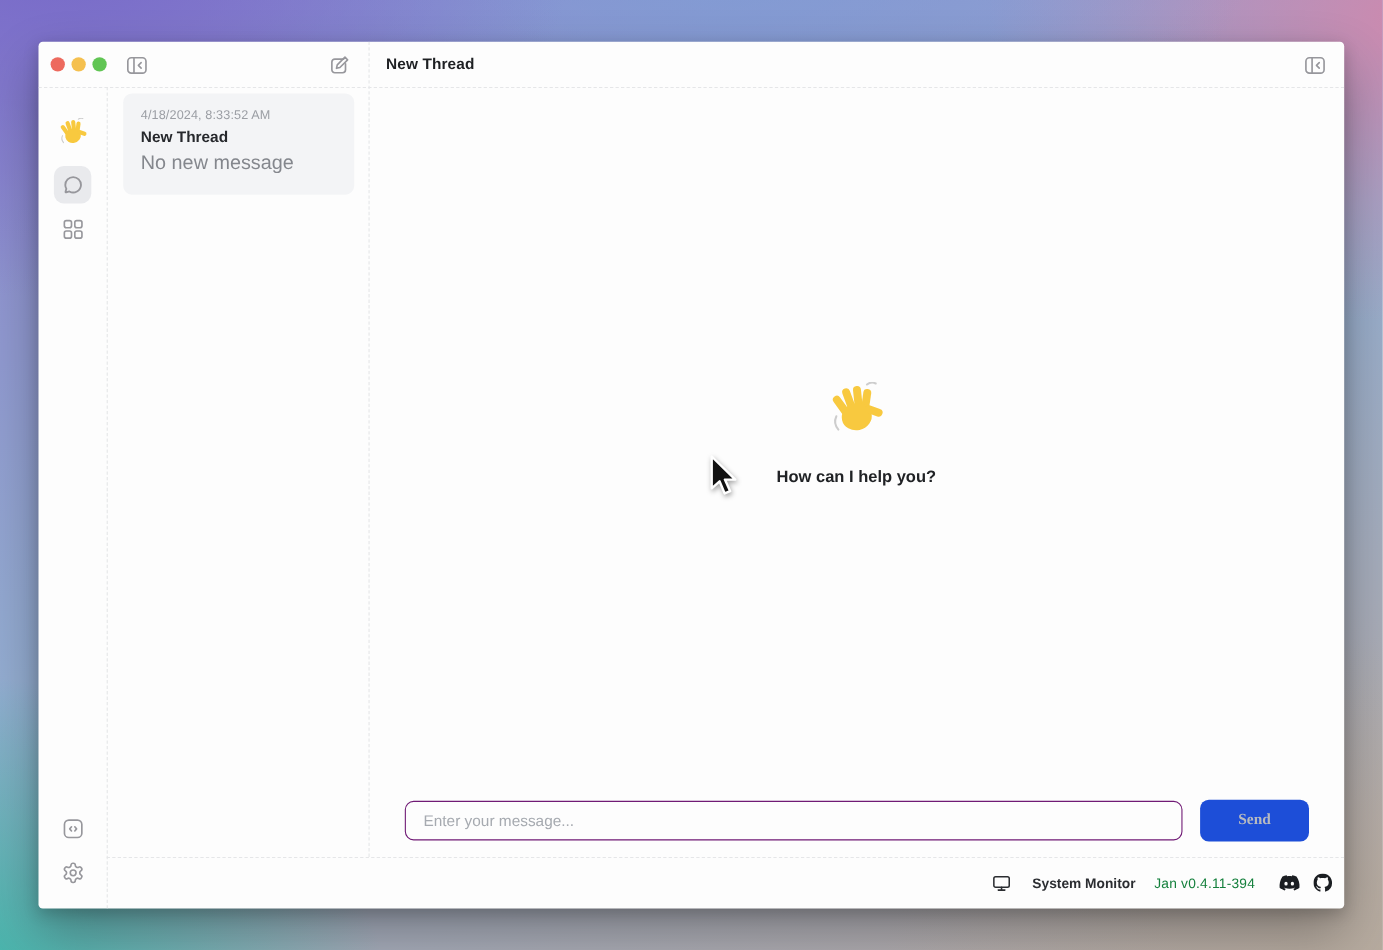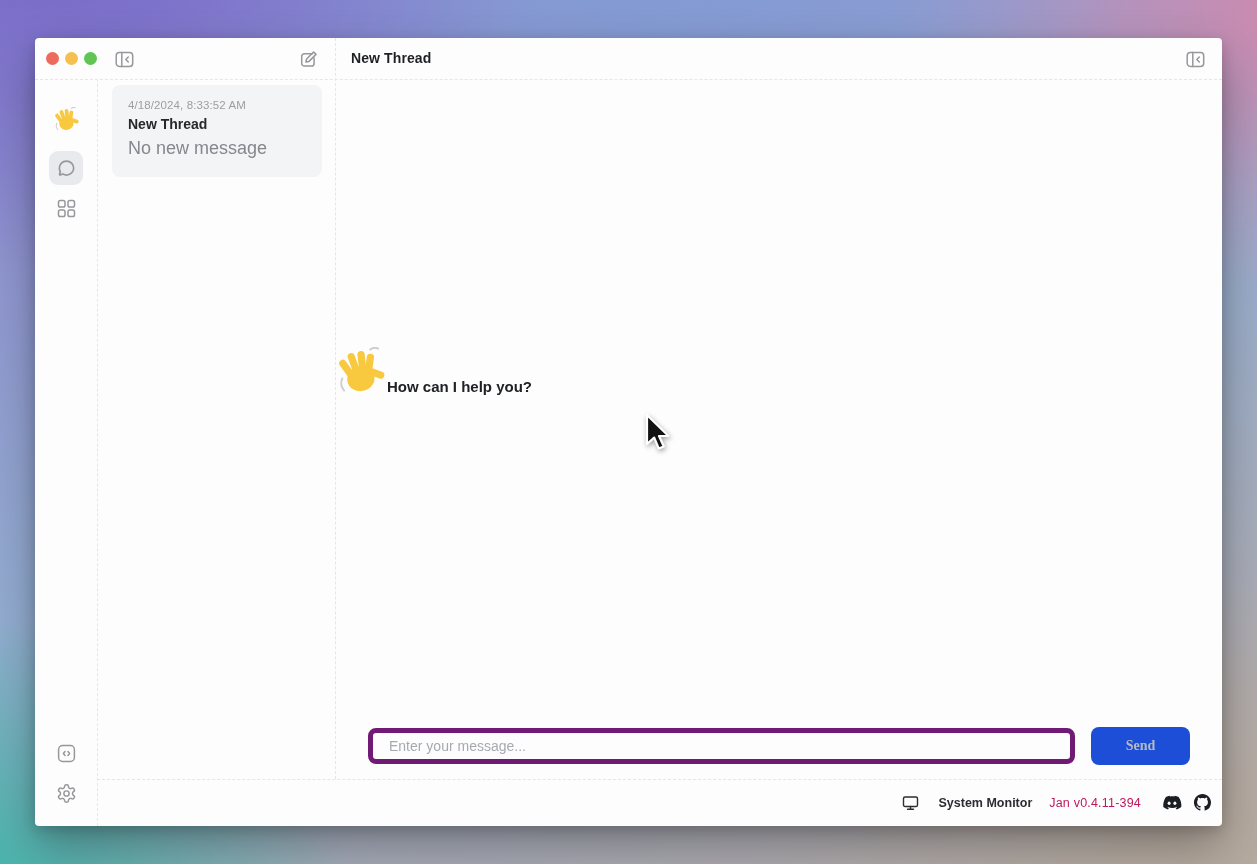--- a/index.html
+++ b/index.html
@@ -59,40 +59,40 @@
   .thread-panel { position:absolute; left:62px; top:28px; width:238px; height:700px;text-decoration:underline; }
   .thread-card { position:absolute; left:15px; top:19px; width:210px; height:92px;
                  background:#f3f4f6; border-radius:8px; padding:14px 16px 0; cursor:pointer; }
   .t-time  { font-size:11.5px; color:#9b9ea4; letter-spacing:.1px; }
   .t-title { font-size:14px; font-weight:700; color:#26282c; margin-top:5px; }
   .t-sub   { font-size:18px; color:#84878d; margin-top:6px; }
 
   
   .main { position:absolute; left:300px; top:41px; right:0; height:700px; }
   .center-block { position:absolute; left:0; right:0; top:268px;
-                  display:flex; flex-direction:row; align-items:center; }
+                  display:flex; flex-direction:column; align-items:center; }
   .big-hand { width:52px; height:52px; }
   .greeting { margin-top:26px; font-size:15px; font-weight:600; color:#202225; }
 
   .input-row { position:absolute; left:0; right:0; bottom:14px; height:38px;
                display:flex; align-items:center; padding:0 32px 0 33px; gap:16px; }
-  .msg-input { flex:1; height:36px; border:5px solid #701a75; border-radius:8px;
+  .msg-input { flex:1; height:36px; border:1px solid #701a75; border-radius:8px;
                background:#fdfdfd; padding:0 16px; font-size:14px; color:#3b3d42;
                font-family:"Liberation Sans", sans-serif; outline:none; }
   .msg-input::placeholder { color:#a6aab0; }
   .send-btn { width:99px; height:38px; border:none; border-radius:8px; background:#1d4ed8;
               color:#b7bac0; font-size:14px; font-weight:600;
               font-family:Liberation Serif, serif; cursor:pointer; }
 
   
   .footer { position:absolute; left:62px; right:0; top:741px; height:47px;
             display:flex; align-items:center; justify-content:flex-end; padding-right:11px; }
   .sysmon { display:flex; align-items:center; gap:20px; cursor:pointer; }
   .sysmon-label { font-size:12.5px; font-weight:700; color:#2b2d31; }
-  .version { font-size:12.5px; color:#be185d; margin-left:17px; letter-spacing:.2px; }
+  .version { font-size:12.5px; color:#15803d; margin-left:17px; letter-spacing:.2px; }
   .soc { display:flex; align-items:center; margin-left:21px; gap:12px; }
   .soc a { display:flex; cursor:pointer; }
 
   
   .cursor { position:absolute; left:644px; top:413px; pointer-events:none;
             filter:drop-shadow(1.5px 2.5px 2.5px rgba(0,0,0,.35)); }
 
   .defs { position:absolute; width:0; height:0; overflow:hidden; }
 </style>
 </head>

